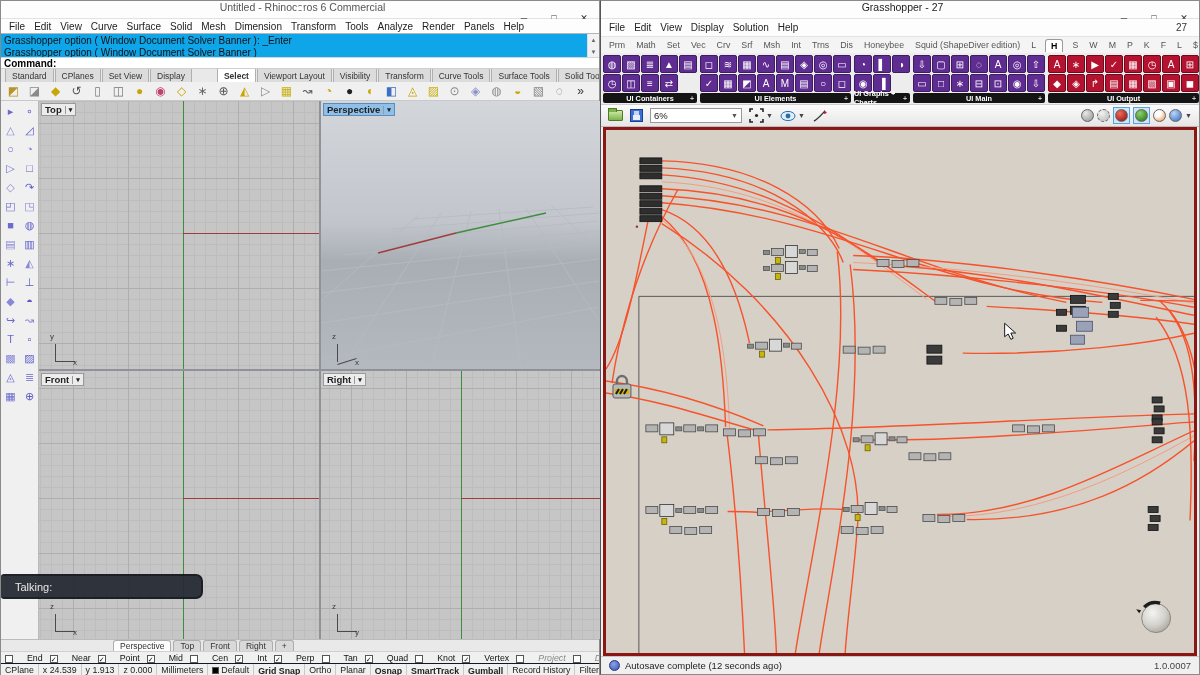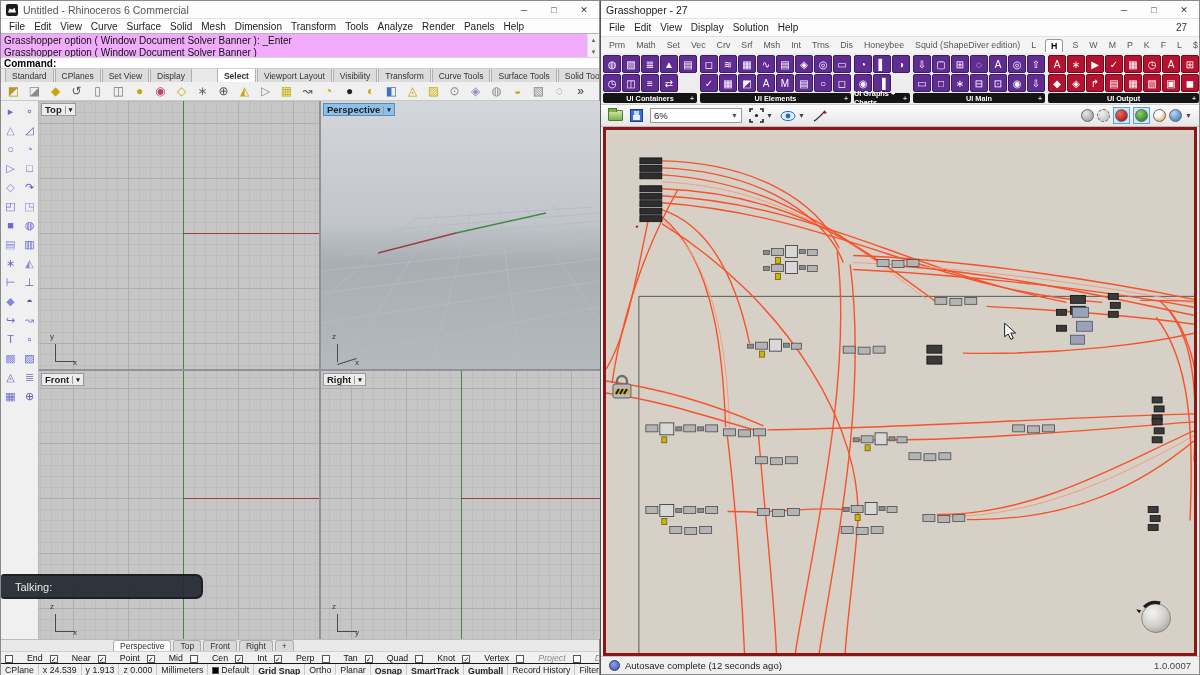--- a/index.html
+++ b/index.html
@@ -1,33 +1,33 @@
 <!DOCTYPE html>
 <html style="--wire: #f7522a; --canvas-bg: #d6d0c7; --canvas-border: #8a1713; --gh-purple: #5f2d91; --gh-red: #b5122f; --grid-minor: #bdbdbd; --grid-major: #aeaeae; --axis-red: #a03c3c; --axis-green: #3f8c3f; --active-label: #8fc0ea; --talking-bg: #272c34;"><head>
 <meta charset="utf-8">
 <style>
   * { margin:0; padding:0; box-sizing:border-box; font-family:"Liberation Sans", sans-serif; }
   html,body { width:1200px; height:675px; overflow:hidden; background:#777; }
   .stage { position:relative; width:1200px; height:675px; }
 
   
   .win { position:absolute; top:0; height:675px; background:#f0f0f0; border:1px solid #8a8a8a; }
-  .titlebar { position:absolute; left:0; right:0; top:0; height:18px; background:#fdfdfd; display:flex; align-items:center; padding-left:5px; font-size:10.5px; color:#555; border-bottom:1px solid #e2e2e2;}
+  .titlebar { position:absolute; left:0; right:0; top:0; height:18px; background:#fdfdfd; display:flex; align-items:center; padding-left:5px; font-size:10.5px; color:#555; border-bottom:1px solid #e2e2e2;flex-direction:column;}
   .winbtns { margin-left:auto; display:flex; height:100%; }
   .winbtn { width:30px; height:100%; display:flex; align-items:center; justify-content:center; font-size:9px; color:#333; }
   .menubar { position:absolute; left:0; right:0; display:flex; align-items:center; gap:9px; padding:0 8px; font-size:10px; color:#222; background:#fdfdfd; }
   .menu-item { white-space:nowrap; }
 
   
   .rhino { left:0; width:600px; }
   .rhino .menubar { top:18px; height:14px; }
   .app-icon { width:12px; height:12px; background:#1c1c1c; border-radius:2px; margin-right:5px; position:relative; }
   .app-icon::after{ content:""; position:absolute; left:2px; top:4px; width:8px; height:5px; background:#fff; clip-path:polygon(0 100%,20% 20%,55% 45%,80% 0,100% 100%); }
 
-  .cmdbox { position:absolute; left:0; right:0; top:32px; height:25px; background:#f0abfc; border-top:1px solid #b5b5b5; border-bottom:1px solid #d5d5d5; font-size:10px; color:#111; padding:1px 14px 0 3px; line-height:11.5px; white-space:nowrap; overflow:hidden;}
+  .cmdbox { position:absolute; left:0; right:0; top:32px; height:25px; background:#0ea5e9; border-top:1px solid #b5b5b5; border-bottom:1px solid #d5d5d5; font-size:10px; color:#111; padding:1px 14px 0 3px; line-height:11.5px; white-space:nowrap; overflow:hidden;}
   .cmdscroll { position:absolute; right:0; top:0; bottom:0; width:12px; background:#f2f2f2; border-left:1px solid #ddd; font-size:6px; color:#666; display:flex; flex-direction:column; justify-content:space-between; align-items:center; padding:1px 0;}
   .cmdline { position:absolute; left:0; right:0; top:57px; height:11px; background:#fff; font-size:10px; font-weight:bold; padding:0 3px; border-bottom:1px solid #cfcfcf;}
 
   .rtabs { position:absolute; left:0; right:0; top:68px; height:13px; display:flex; align-items:flex-end; gap:1px; padding:1px 2px 0 4px; background:#e9e9e9; font-size:8.5px; color:#333; overflow:hidden;}
   .rtab { padding:9px 6px 1px; background:#dcdcdc; border:1px solid #b0b0b0; border-bottom:none; border-radius:4px 4px 0 0; white-space:nowrap;}
   .rtab.active { background:#fff; font-weight:bold;margin-left:24px; }
 
   .ricons { position:absolute; left:0; right:0; top:81px; height:19px; background:#f0f0f0; border-bottom:1px solid #c9c9c9; display:flex; align-items:center; gap:2px; padding:0 3px; overflow:hidden;}
   .ticon { width:19px; height:17px; display:flex; align-items:center; justify-content:center; font-size:12px; }
 

